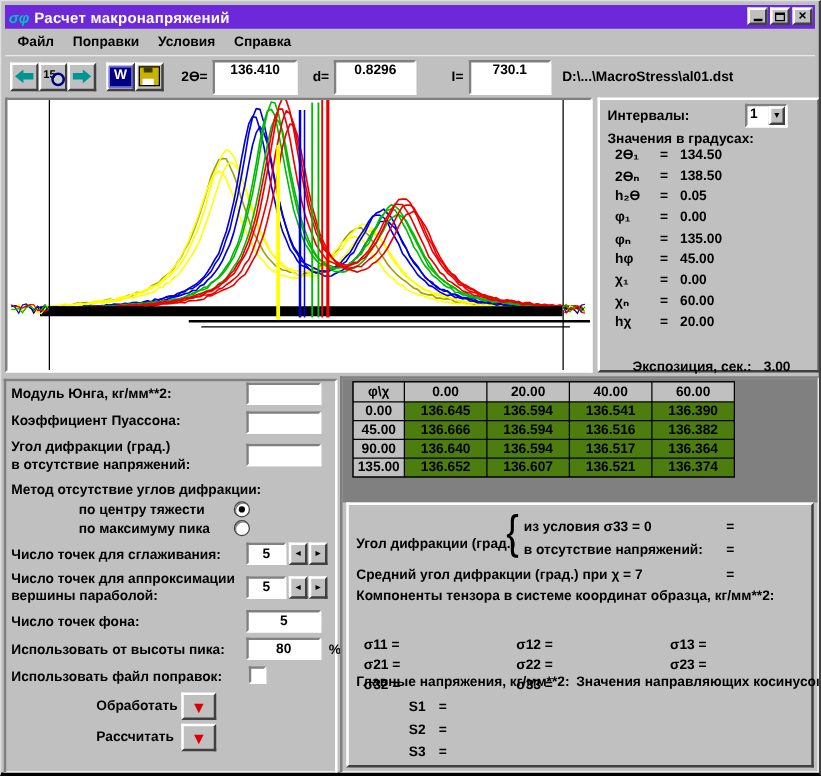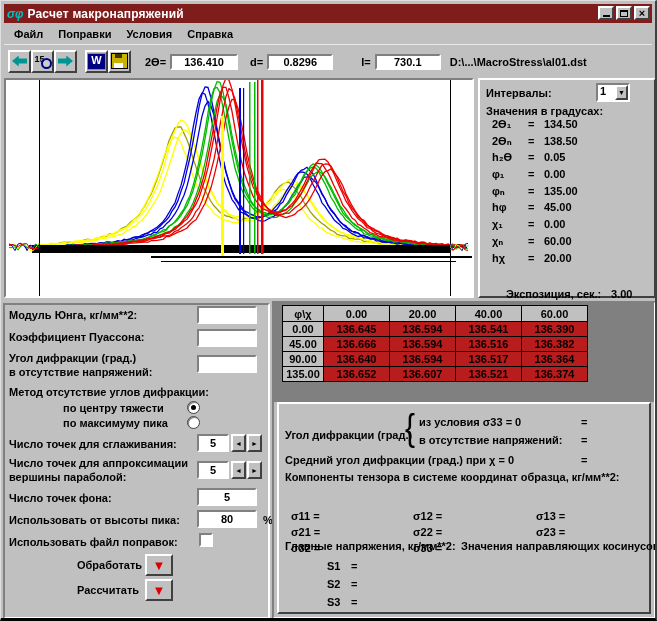--- a/index.html
+++ b/index.html
@@ -7,21 +7,21 @@
     border-left:1px solid #dfdfdf;border-top:1px solid #dfdfdf;border-right:2px solid #404040;border-bottom:3px solid #000;
     box-sizing:border-box;overflow:hidden;
     font-family:"Liberation Sans","DejaVu Sans",sans-serif;font-size:11px;font-weight:700;color:#000;}
   .lbl{position:absolute;white-space:nowrap;}
   .field{position:absolute;background:#fff;border:2px solid;border-color:#808080 #fff #fff #808080;box-sizing:border-box;
     display:flex;align-items:center;justify-content:center;}
   .btn3d{background:#c0c0c0;border:2px solid;border-color:#fff #404040 #404040 #fff;box-sizing:border-box;
     display:flex;align-items:center;justify-content:center;}
 
   
-  #titlebar{position:absolute;left:3px;top:3px;right:3px;height:19px;background:#7f1d1d;display:flex;align-items:center;}
+  #titlebar{position:absolute;left:3px;top:3px;right:3px;height:19px;background:#6d28d9;display:flex;align-items:center;}
   #app-icon{color:#00c0c0;font-size:12px;margin:0 4px 0 3px;font-style:italic;}
   #title-text{color:#fff;font-size:12px;letter-spacing:0.2px;}
   #winbtns{position:absolute;right:2px;top:2px;display:flex;gap:2px;}
   .wbtn{width:16px;height:14px;background:#c0c0c0;border:2px solid;border-color:#fff #404040 #404040 #fff;
     box-sizing:border-box;display:flex;align-items:center;justify-content:center;}
   .glyph-min{width:7px;height:2px;background:#000;margin-top:6px;}
   .glyph-max{width:8px;height:7px;border:1px solid #000;border-top:2px solid #000;box-sizing:border-box;}
   .glyph-close{font-size:11px;line-height:9px;font-weight:700;}
 
   
@@ -34,21 +34,21 @@
   .arrow{width:15px;height:11px;background:#009595;}
   .arr-left{clip-path:polygon(0 50%,45% 0,45% 27%,100% 27%,100% 73%,45% 73%,45% 100%);}
   .arr-right{clip-path:polygon(100% 50%,55% 0,55% 27%,0 27%,0 73%,55% 73%,55% 100%);}
   #find-ic{position:relative;width:16px;height:14px;font-size:9px;line-height:10px;}
   #find-ic .lens{position:absolute;right:-1px;bottom:-1px;width:7px;height:7px;border:2px solid #000080;border-radius:50%;background:rgba(255,255,255,.2);}
   #word-ic{width:17px;height:15px;background:#000080;color:#fff;border:1px solid #8080ff;font-size:11px;line-height:13px;text-align:center;}
   #save-ic{position:relative;width:15px;height:14px;background:#c8b400;border:1px solid #000;}
   #save-ic .shutter{position:absolute;left:3px;top:0;width:7px;height:4px;background:#403800;}
   #save-ic .label{position:absolute;left:2px;bottom:0;width:9px;height:5px;background:#fff;}
   .tf-label{margin-right:4px;}
-  .tf{position:static;height:16px;display:flex;align-items:center;justify-content:center;}
+  .tf{position:static;height:28px;display:flex;align-items:flex-start;justify-content:center;}
 
   
   #chartbox{position:absolute;left:3px;top:77px;width:470px;height:220px;background:#fff;
     border:2px solid;border-color:#808080 #fff #fff #808080;box-sizing:border-box;}
 
   
   #valpanel{position:absolute;left:477px;top:77px;width:178px;height:220px;background:#c0c0c0;
     border:2px solid;border-color:#fff #404040 #404040 #fff;box-sizing:border-box;}
   #intervals-combo{position:absolute;left:116px;top:3px;width:34px;height:19px;}
   #intervals-combo .cbfield{position:absolute;inset:0;background:#fff;border:2px solid;border-color:#808080 #fff #fff #808080;box-sizing:border-box;}
@@ -71,21 +71,21 @@
 
   
   #rightbottom{position:absolute;left:271px;top:300px;width:384px;height:318px;
     border:2px solid;border-color:#808080 #fff #fff #808080;box-sizing:border-box;}
   #tablezone{position:absolute;left:0;top:0;right:0;height:99px;background:#808080;}
   #param-table{position:absolute;left:8px;top:2px;display:grid;
     grid-template-columns:40px 65px 65px 65px 65px;grid-template-rows:15px 14px 14px 14px 14px;
     gap:1px;background:#000;border:1px solid #000;}
   .cell{display:flex;align-items:center;justify-content:center;}
   .hcell{background:#c0c0c0;}
-  .dcell{background:#b91c1c;}
+  .dcell{background:#4d7c0f;}
   #results{position:absolute;left:3px;top:99px;width:374px;height:212px;background:#c0c0c0;
     border:2px solid;border-color:#fff #404040 #404040 #fff;box-sizing:border-box;}
   #brace{position:absolute;left:126px;top:2px;font-size:30px;font-weight:400;transform:scaleY(1.25);transform-origin:top;}
   #tensor-grid{position:absolute;left:8px;top:84px;display:grid;grid-template-columns:122px 123px 120px;grid-auto-rows:16px;margin-top:22px;}
   .tcell{padding-left:4px;white-space:nowrap;}
   #principal-list{position:absolute;left:48px;top:156px;}
   .prow{height:18px;display:flex;}
   .prow .pl{width:24px;}
 </style>
 </head>
@@ -343,21 +343,21 @@
           <div class="cell dcell">136.374</div>
         </div>
     </div>
     <div id="results">
       <span class="lbl" style="left:6px;top:25px">Угол дифракции (град.)</span>
       <span id="brace">{</span>
       <span class="lbl" style="left:140px;top:12px">из условия  σ33 = 0</span>
       <span class="lbl" style="left:302px;top:12px">=</span>
       <span class="lbl" style="left:140px;top:30px">в отсутствие напряжений:</span>
       <span class="lbl" style="left:302px;top:30px">=</span>
-      <span class="lbl" style="left:6px;top:50px">Средний угол дифракции (град.) при   χ  = 0</span>
+      <span class="lbl" style="left:6px;top:50px">Средний угол дифракции (град.) при   χ  = 7</span>
       <span class="lbl" style="left:302px;top:50px">=</span>
       <span class="lbl" style="left:6px;top:67px">Компоненты тензора в системе координат образца, кг/мм**2:</span>
       <div id="tensor-grid">
           <div class="tcell">σ11  =</div>
           <div class="tcell">σ12  =</div>
           <div class="tcell">σ13  =</div>
           <div class="tcell">σ21  =</div>
           <div class="tcell">σ22  =</div>
           <div class="tcell">σ23  =</div>
           <div class="tcell">σ32  =</div>

